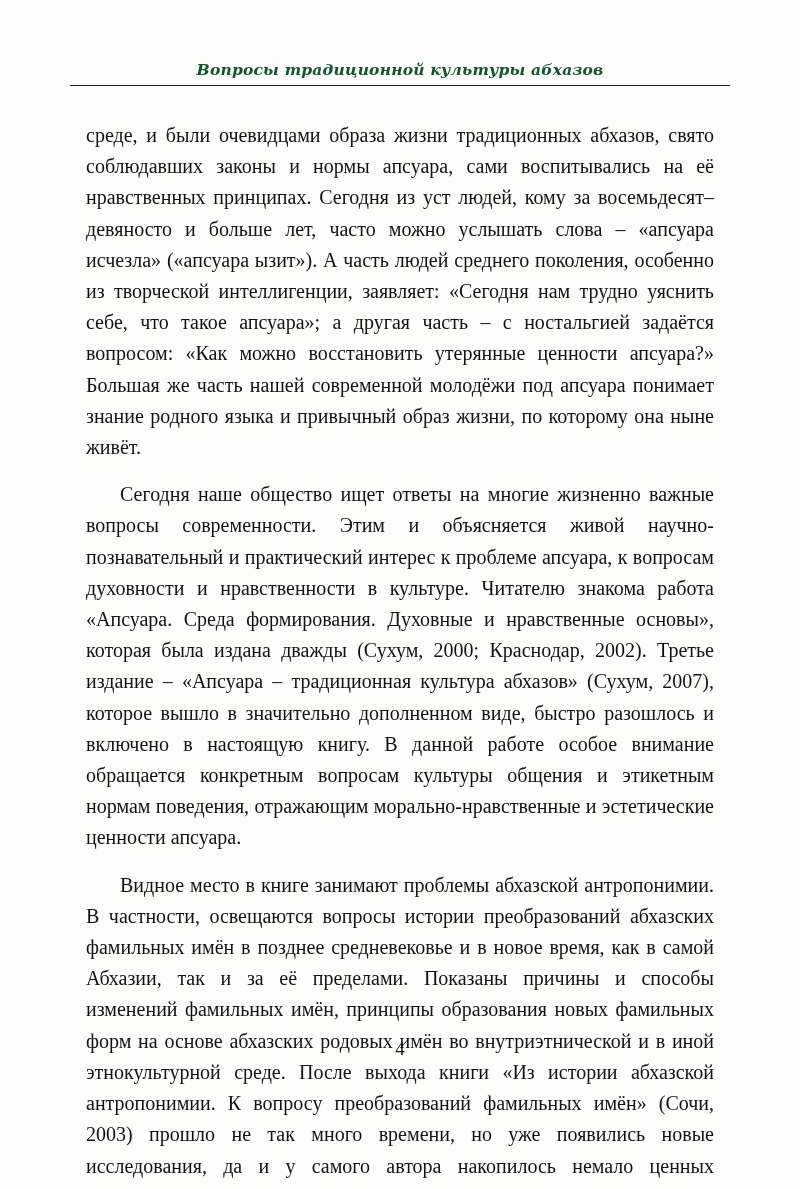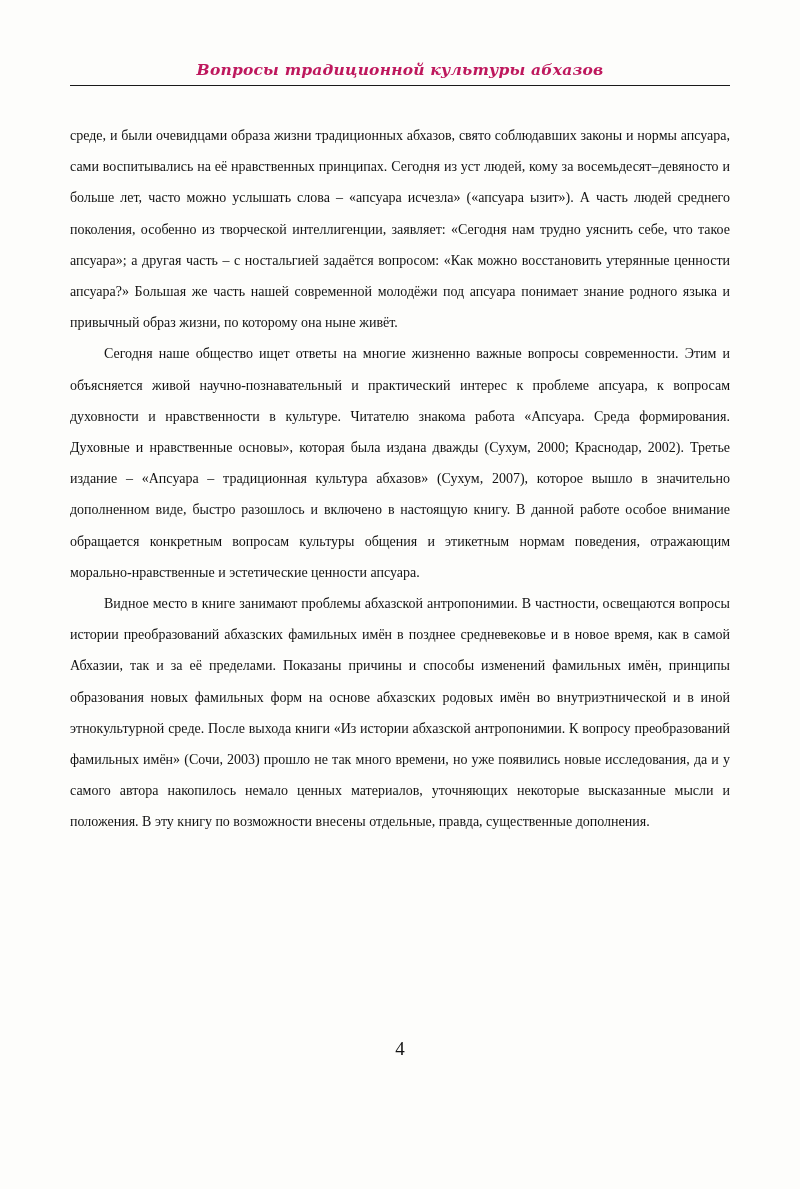--- a/index.html
+++ b/index.html
@@ -29,34 +29,34 @@
     top: 60px;
     width: 660px;
   }
   .running-head {
     text-align: center;
     font-family: "DejaVu Serif", serif;
     font-style: italic;
     font-weight: 600;
     font-size: 15.5px;
     letter-spacing: 0.2px;
-    color: #be185d;
+    color: #14532d;
     padding-bottom: 6px;
   }
   .rule {
     border: 0;
     border-top: 1.6px solid #1a1a1a;
     margin: 0 0 34px 0;
     width: 100%;
   }
   .body-text p {
-    margin: 0;
+    margin: 16px;
     text-align: justify;
     text-justify: inter-word;
-    font-size: 14px;
+    font-size: 20px;
     line-height: 31.2px;
     color: #121212;
     text-indent: 34px;
     hyphens: manual;
   }
   .body-text p.first {
     text-indent: 0;
   }
   .folio {
     position: absolute;

